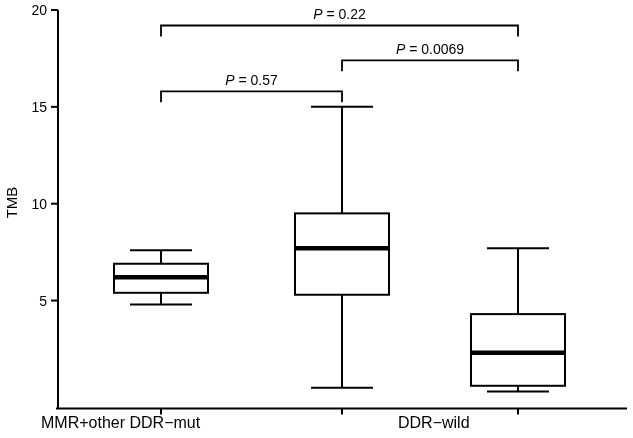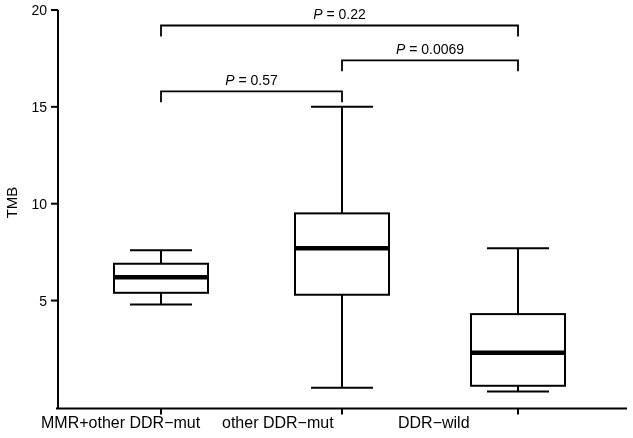--- a/index.html
+++ b/index.html
@@ -74,15 +74,14 @@
       <text x="47" y="14.999999999999943" text-anchor="end" font-size="14px">20</text>
       <line x1="56" y1="408.5" x2="627" y2="408.5" stroke="#000000" stroke-width="2"></line>
       <line x1="161" y1="408.5" x2="161" y2="414.5" stroke="#000000" stroke-width="2"></line>
       <line x1="342" y1="408.5" x2="342" y2="414.5" stroke="#000000" stroke-width="2"></line>
       <line x1="518" y1="408.5" x2="518" y2="414.5" stroke="#000000" stroke-width="2"></line>
     </svg>
 
   <div class="ylabel">TMB</div>
 
   <div class="cat-label" style="left:41px">MMR+other DDR−mut</div>
-  <div class="cat-label" style="left:222px">other DDR−mut</div>
   <div class="cat-label" style="left:398px">DDR−wild</div>
 </div>
 
 </body></html>

